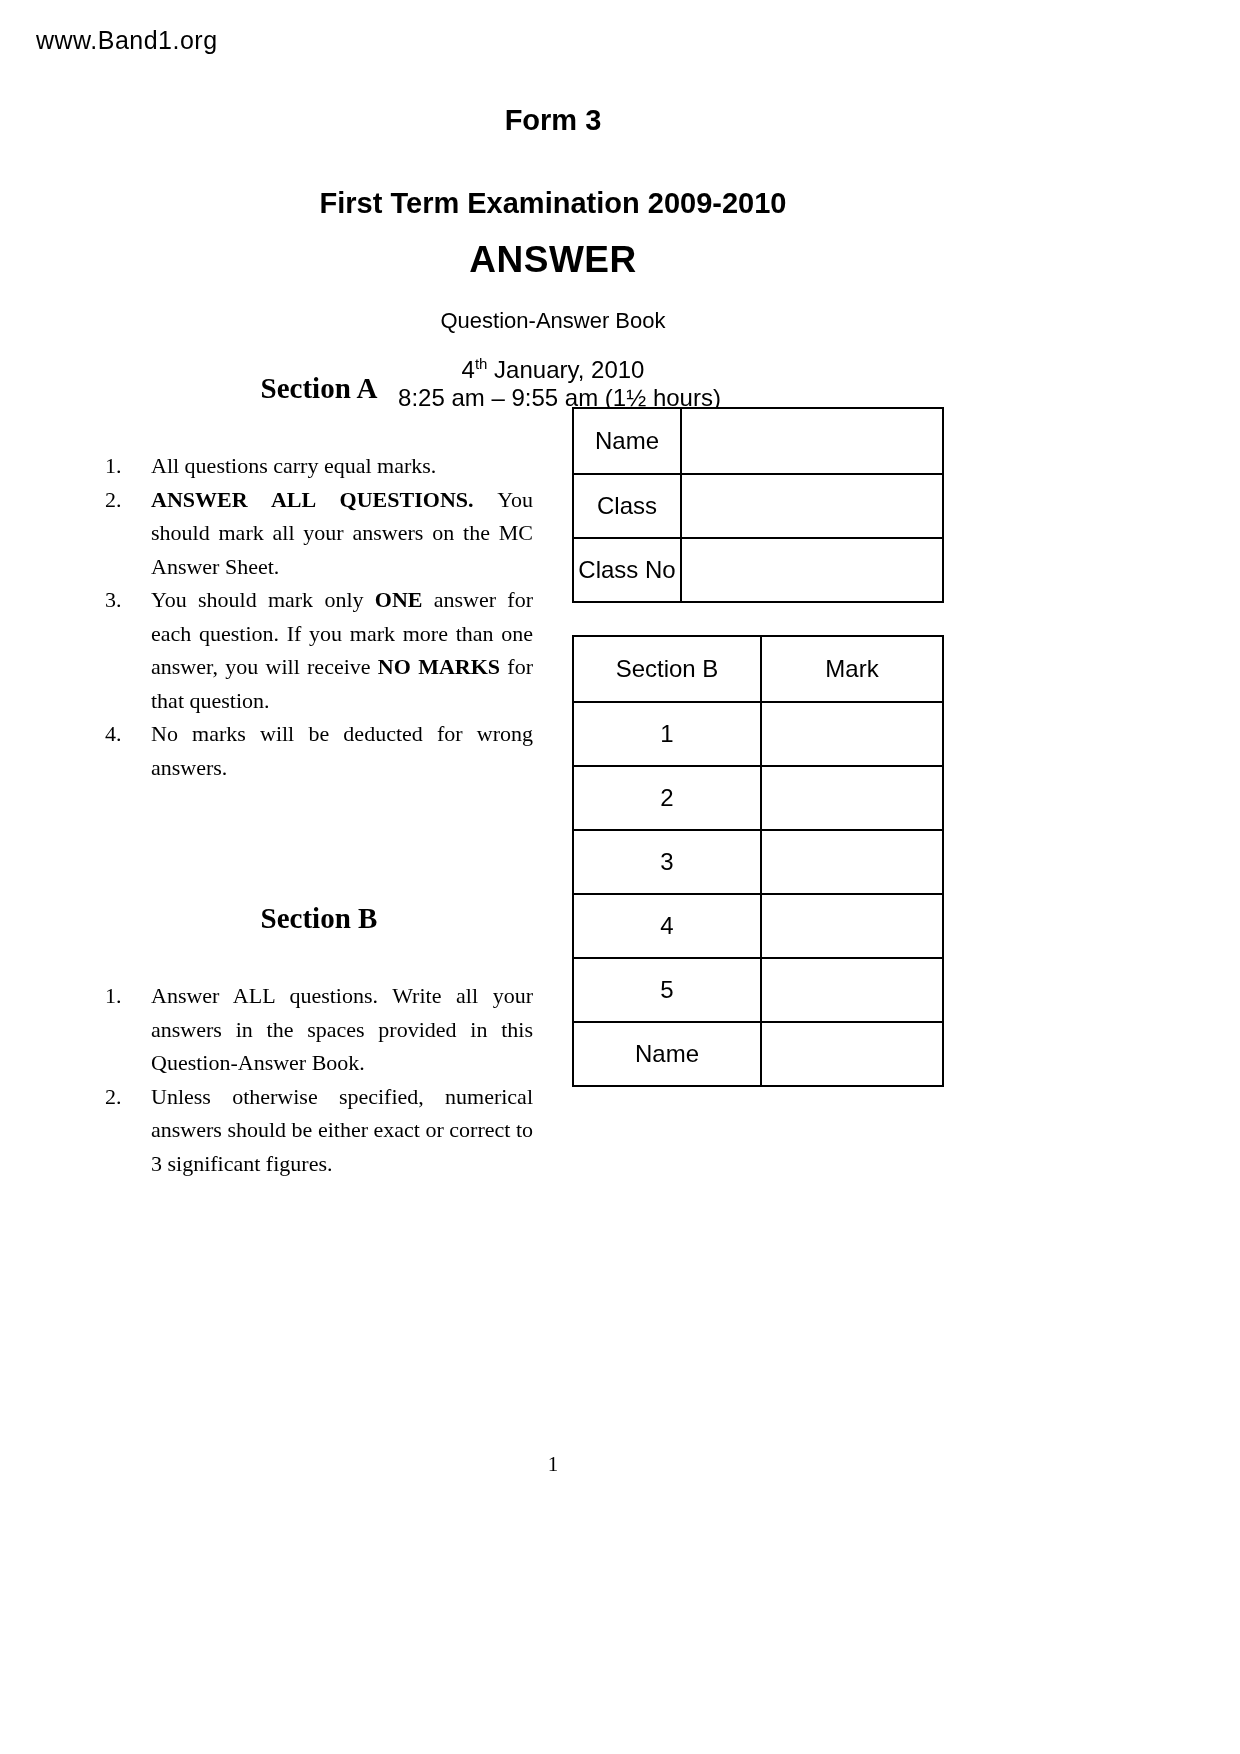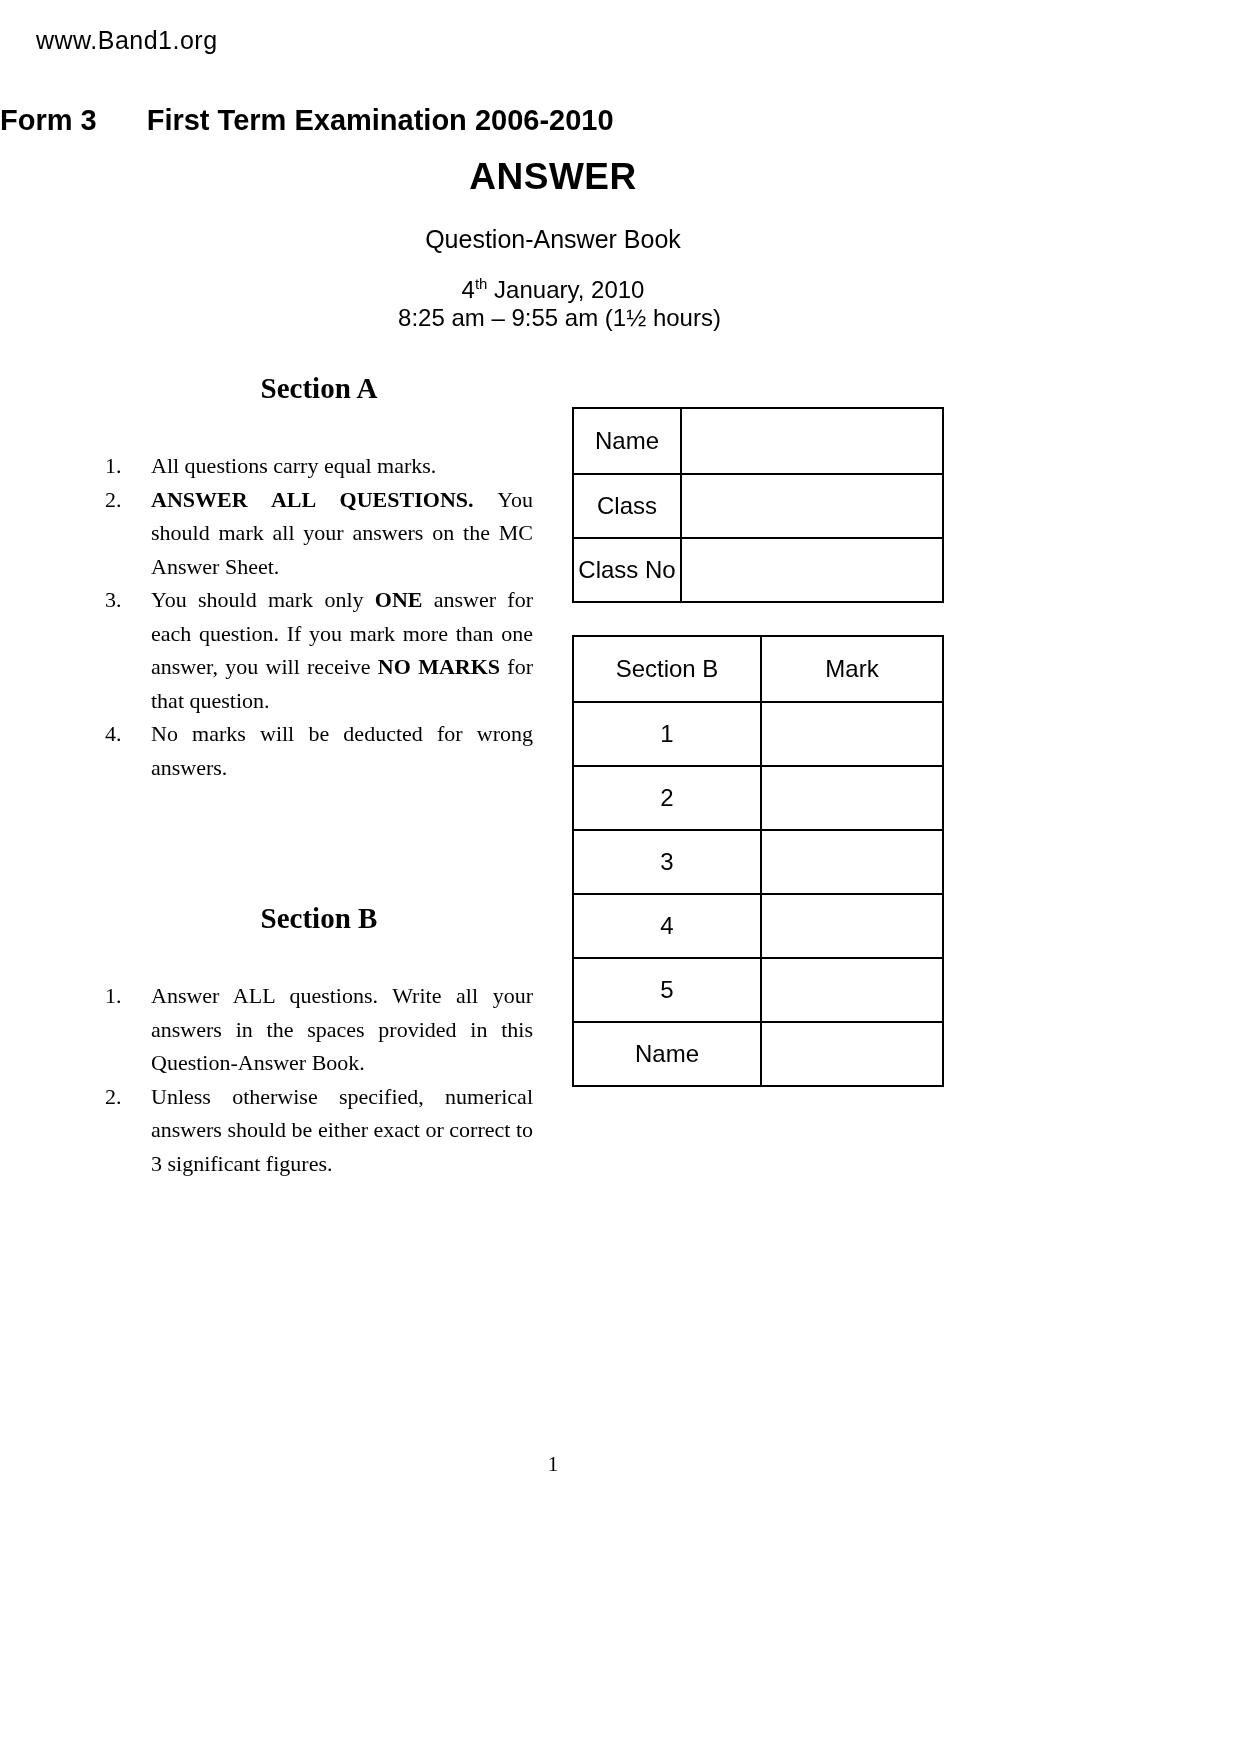--- a/index.html
+++ b/index.html
@@ -24,33 +24,35 @@
 
   .header {
     position: absolute;
     left: 0;
     top: 104px;
     width: 1106px;
     text-align: center;
   }
   .form-line {
     display: flex;
+    justify-content: center;
     gap: 50px;
     font-size: 29px;
     font-weight: bold;
     margin-bottom: 19px;
+    flex-direction: column;
   }
   .subject {
     font-size: 37px;
     font-weight: bold;
     margin-bottom: 27px;
     letter-spacing: 0.5px;
   }
   .book-title {
-    font-size: 25px;
+    font-size: 22px;
     margin-bottom: 21px;
   }
   .exam-date {
     font-size: 24px;
   }
   .exam-date sup { font-size: 15px; }
   .exam-time { font-size: 24px; margin-left: 13px; }
 
   .left-col {
     position: absolute;
@@ -124,21 +126,21 @@
 </head>
 <body>
 
 <div class="page">
 
   <div class="watermark">www.Band1.org</div>
 
   <div class="header">
     <div class="form-line">
       <span>Form 3</span>
-      <span>First Term Examination 2006-2010</span>
+      <span>First Term Examination 2009-2010</span>
     </div>
     <div class="subject">ANSWER</div>
     <div class="book-title">Question-Answer Book</div>
     <div class="exam-date"><span>4</span><sup>th</sup><span> January, 2010</span></div>
     <div class="exam-time">8:25 am – 9:55 am (1½ hours)</div>
   </div>
 
   <div class="left-col">
     <div class="section-heading">Section A</div>
     <div class="instr-list">

